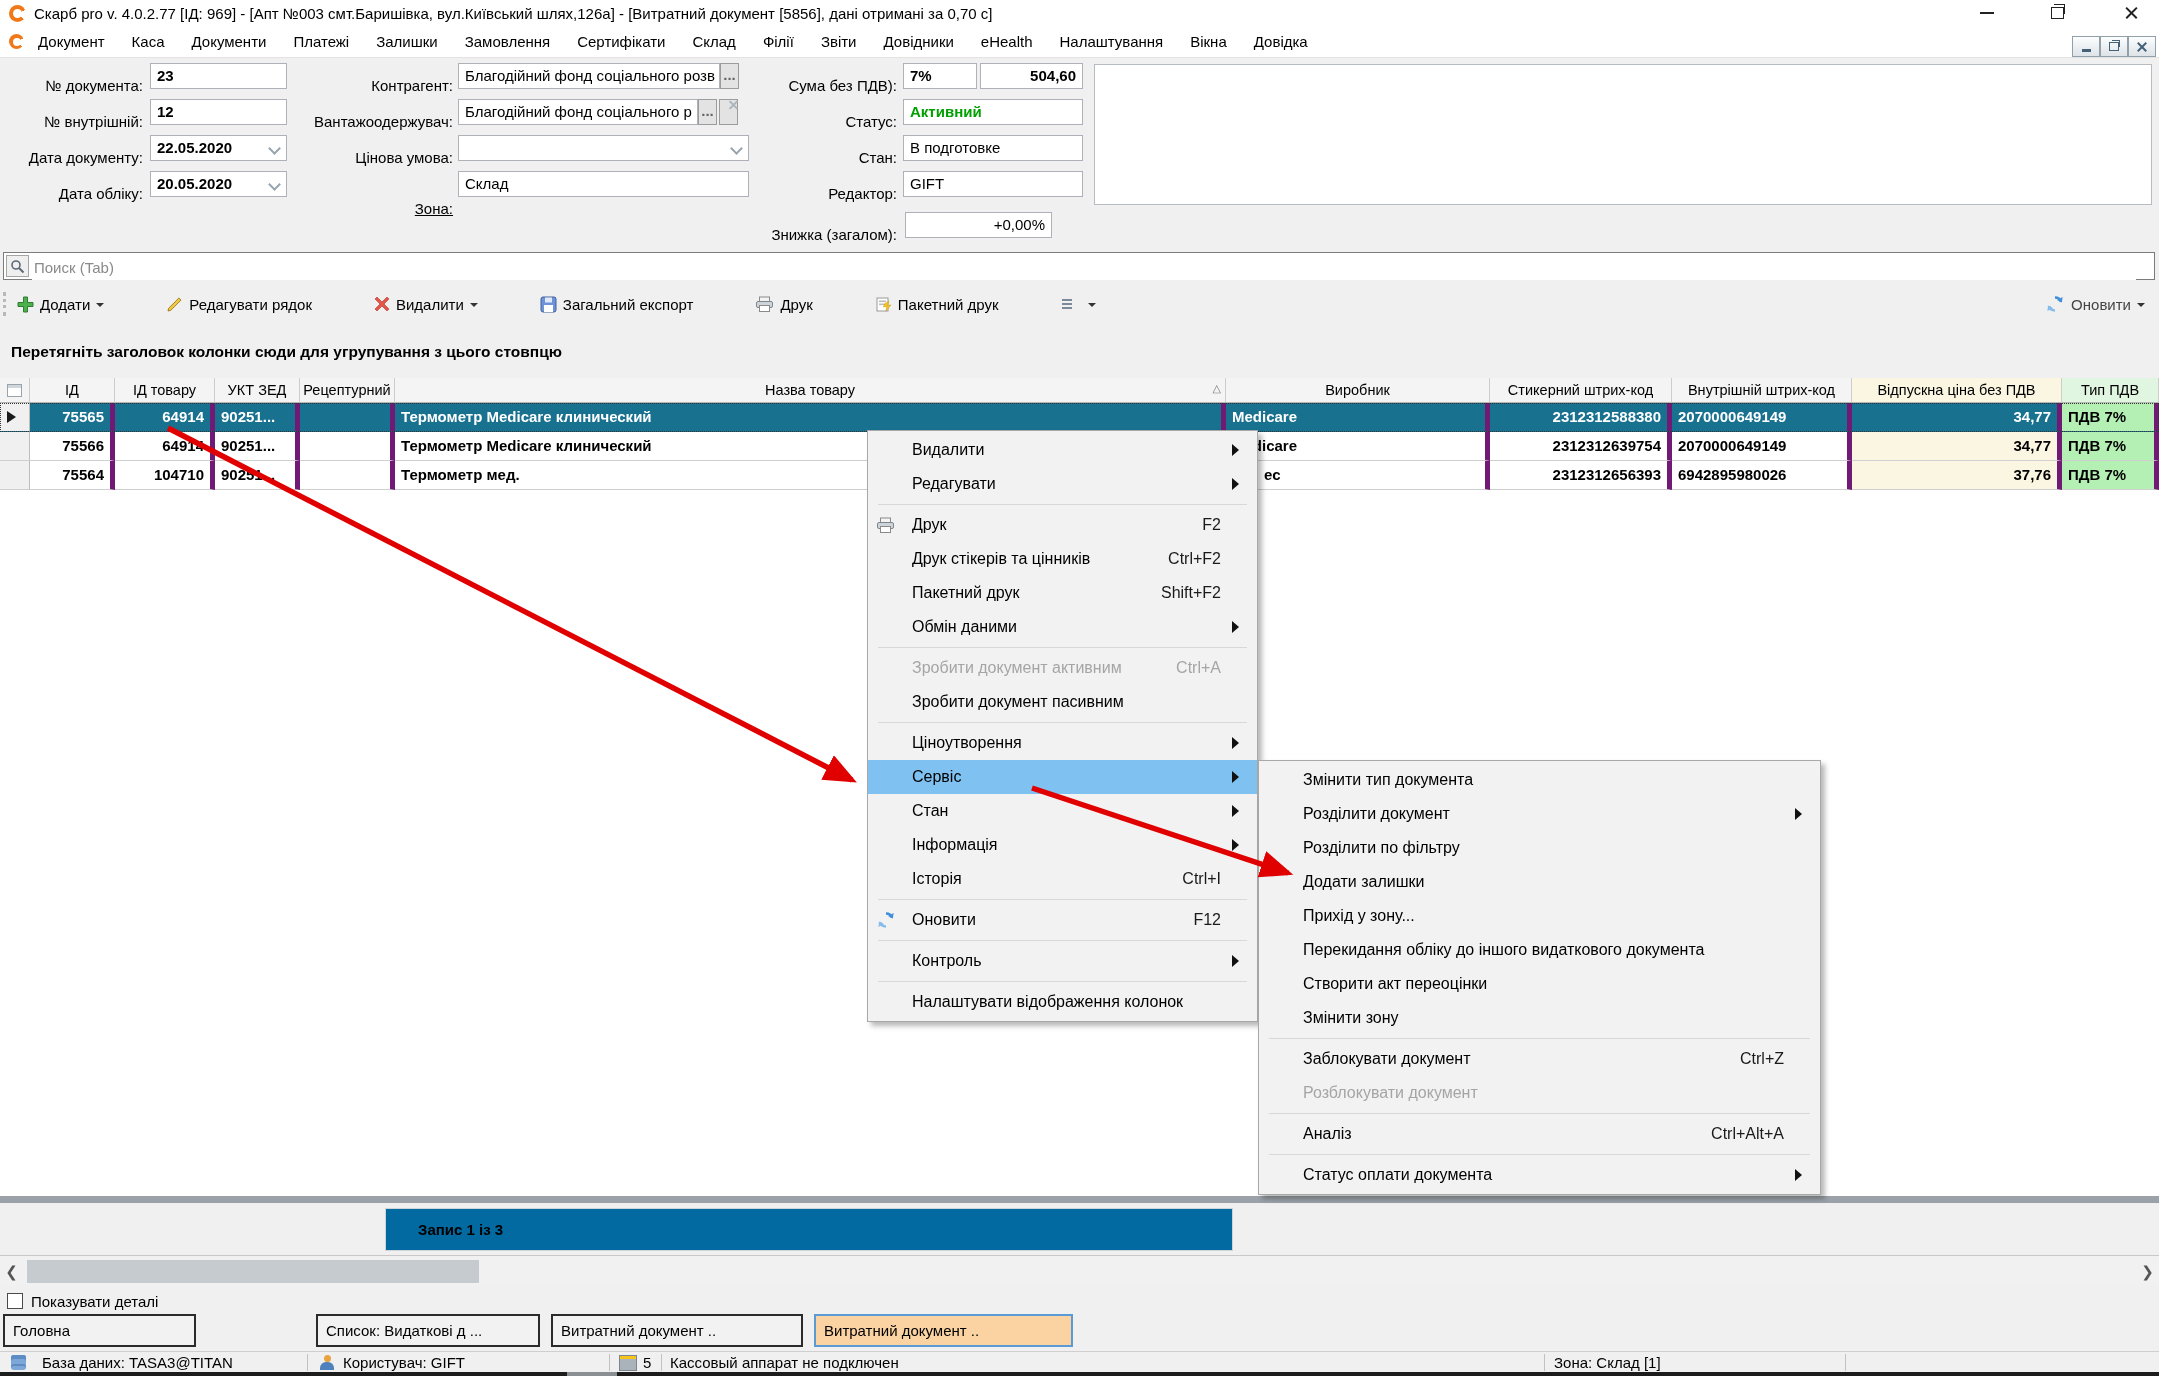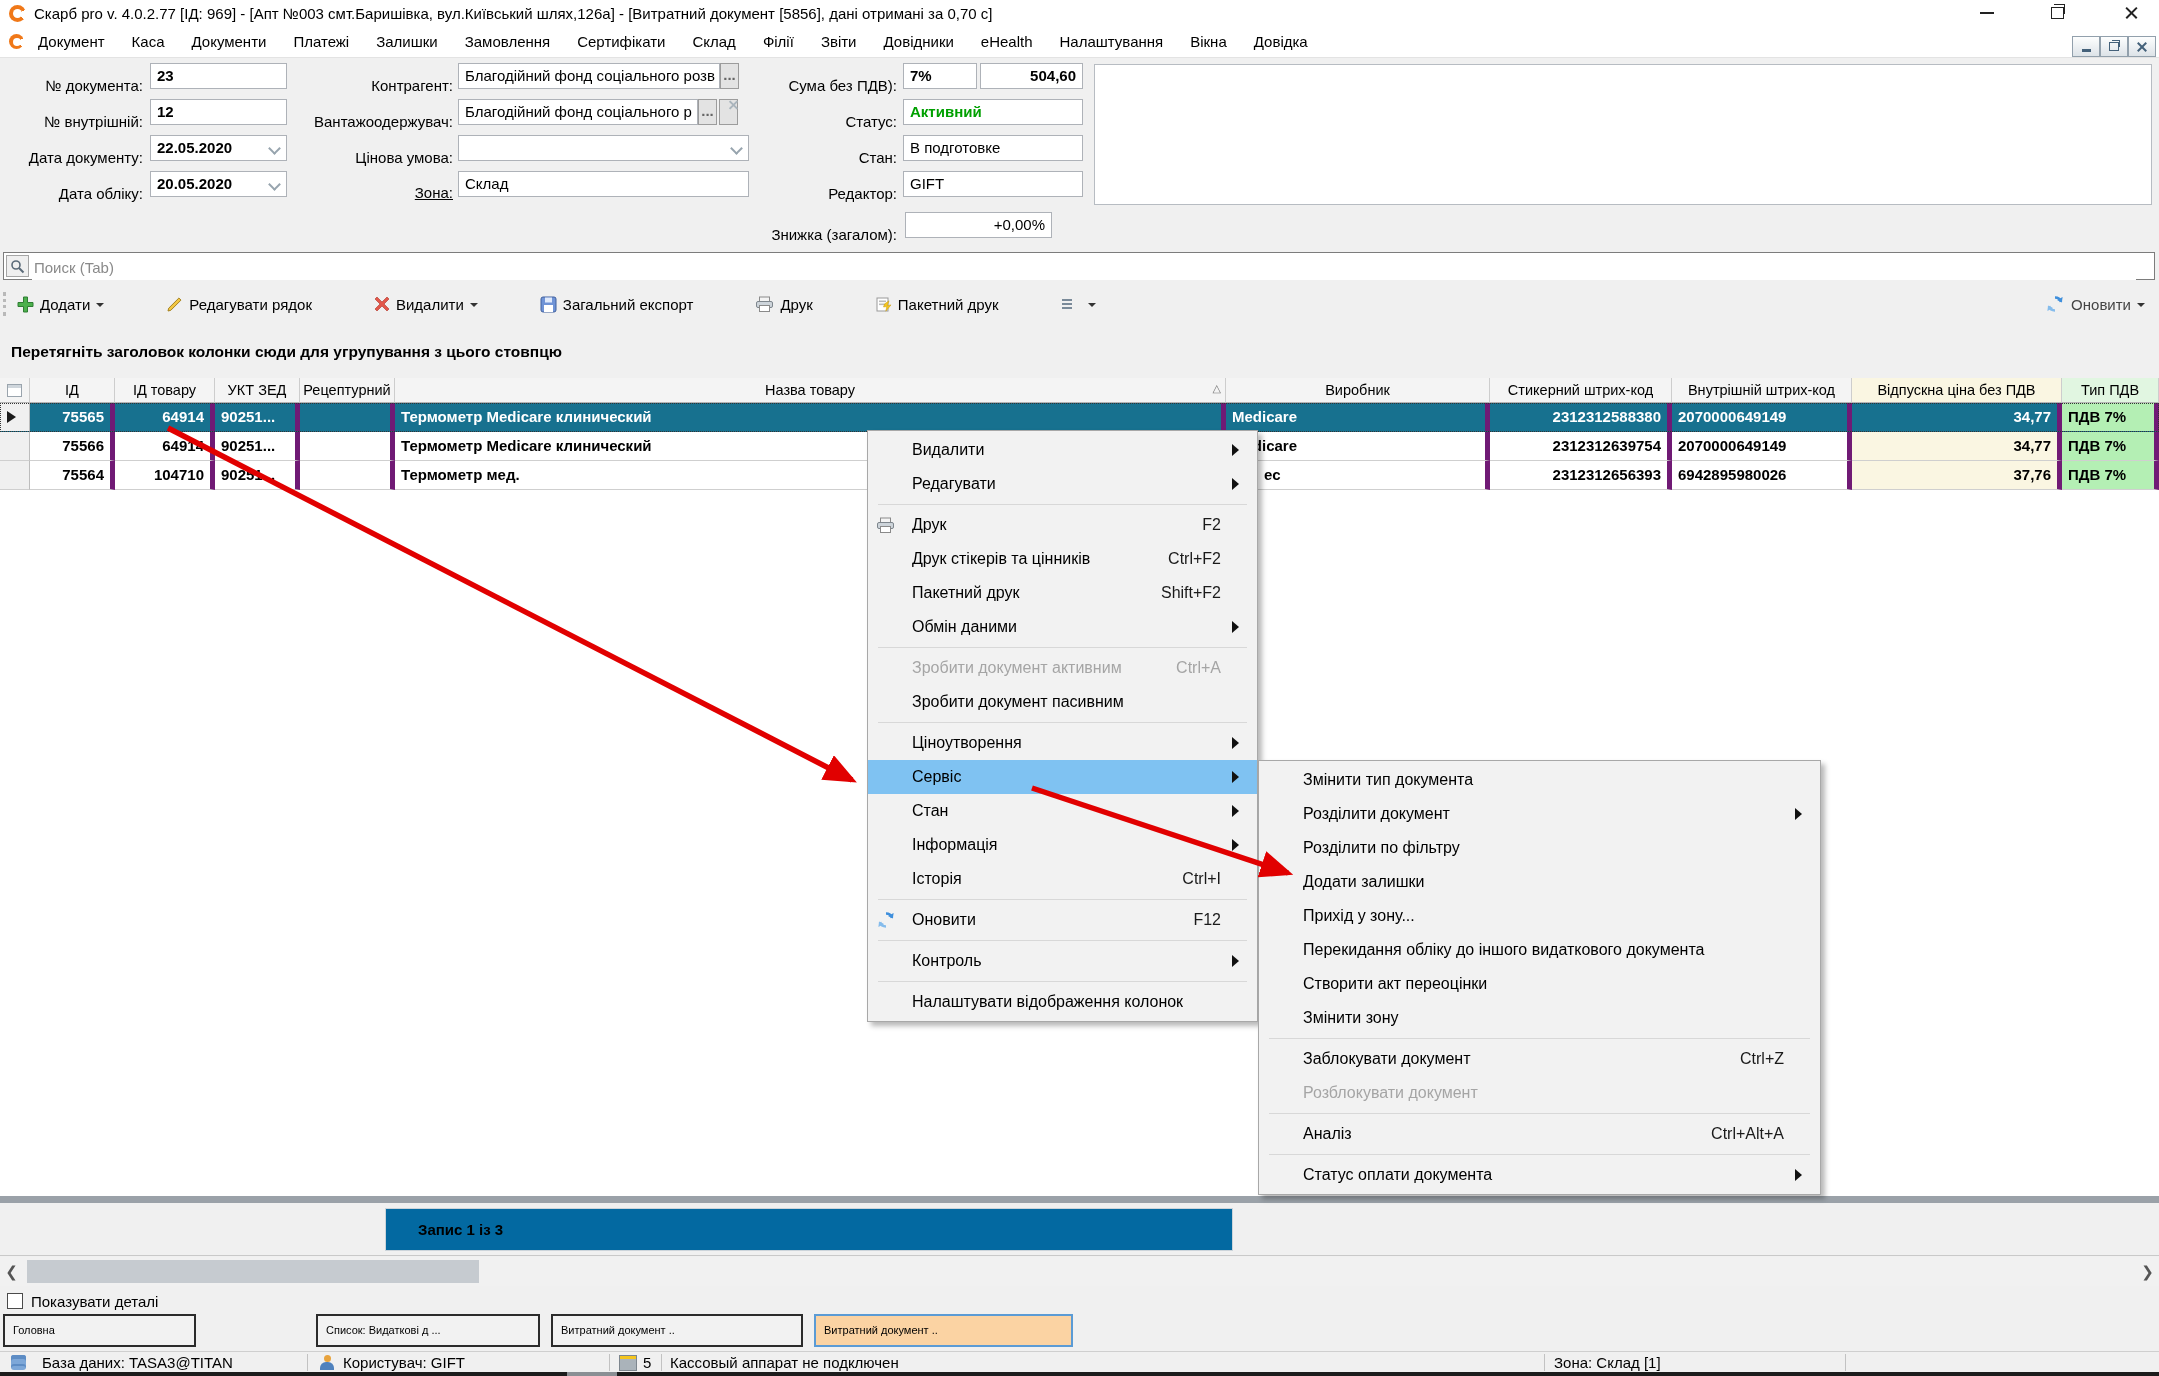--- a/index.html
+++ b/index.html
@@ -103,21 +103,21 @@
   .recordbar{left:0;top:1203px;width:2159px;height:52px;background:#f0f0f0;border-bottom:1px solid #c9c9c9;}
   .rb-inner{position:absolute;left:385px;top:5px;width:848px;height:43px;background:#0369a1;border:1px solid #ccd4da;
             box-sizing:border-box;line-height:41px;padding-left:32px;font-weight:bold;}
   .hscroll{left:0;top:1257px;width:2159px;height:29px;background:#f1f1f1;}
   .sb-arrow{position:absolute;top:0;width:23px;height:29px;display:flex;align-items:center;justify-content:center;color:#555;font-size:15px;}
   .sb-thumb{position:absolute;left:27px;top:3px;width:452px;height:23px;background:#c6cbd0;}
   .detailsrow{left:0;top:1289px;width:2159px;height:24px;display:flex;align-items:center;}
   .cbx{width:16px;height:16px;background:#fff;border:1px solid #4a4a4a;margin:0 8px 0 7px;box-sizing:border-box;}
   .tabsrow{left:0;top:1311px;width:2159px;height:40px;}
   .tab{position:absolute;top:3px;height:33px;line-height:29px;background:#f2f2f2;border:2px solid #2b2b2b;
-       box-sizing:border-box;padding-left:8px;white-space:nowrap;overflow:hidden;font-size:11px;}
+       box-sizing:border-box;padding-left:8px;white-space:nowrap;overflow:hidden;font-size:15px;}
   .tab.active{background:#fbd3a3;border:2px solid #5b9bd5;}
   .statusbar{left:0;top:1351px;width:2159px;height:21px;background:#f0f0f0;border-top:1px solid #cfcfcf;}
   .sb-item{position:absolute;top:1px;height:20px;line-height:20px;white-space:nowrap;}
   .sb-sep{position:absolute;top:2px;width:1px;height:17px;background:#c2c2c2;}
   .db-icon{position:absolute;left:11px;top:3px;width:15px;height:15px;background:#7da7d8;border-radius:3px;
            box-shadow:inset 0 4px 0 #5d8cc4, inset 0 9px 0 #7da7d8, inset 0 11px 0 #5d8cc4;}
   .user-icon{position:absolute;left:320px;top:3px;width:14px;height:15px;}
   .user-icon::before{content:"";position:absolute;left:3.5px;top:0;width:7px;height:7px;border-radius:50%;background:#e8a33d;}
   .user-icon::after{content:"";position:absolute;left:0;top:7px;width:14px;height:8px;border-radius:6px 6px 0 0;background:#4f81bd;}
   .cash-icon{position:absolute;left:619px;top:3px;width:16px;height:14px;background:#aab3ba;border:1px solid #7d868e;
@@ -186,21 +186,21 @@
 
   <div class="flabel" style="left:280px;top:63px;width:173px;">Контрагент:</div>
   <div class="fbox" style="left:458px;top:63px;width:262px;">Благодійний фонд соціального розв</div>
   <div class="dots-btn" style="left:720px;top:63px;">...</div>
   <div class="flabel" style="left:280px;top:99px;width:173px;">Вантажоодержувач:</div>
   <div class="fbox" style="left:458px;top:99px;width:240px;">Благодійний фонд соціального р</div>
   <div class="dots-btn" style="left:698px;top:99px;">...</div>
   <div class="dots-btn" style="left:719px;top:99px;"><span class="xsmall"></span></div>
   <div class="flabel" style="left:280px;top:135px;width:173px;">Цінова умова:</div>
   <div class="fbox" style="left:458px;top:135px;width:291px;"><span></span><span class="chev"></span></div>
-  <div class="flabel" style="left:280px;top:170px;width:173px;text-decoration:underline;">Зона:</div>
+  <div class="flabel" style="left:280px;top:186px;width:173px;text-decoration:underline;">Зона:</div>
   <div class="fbox" style="left:458px;top:171px;width:291px;">Склад</div>
 
   <div class="flabel" style="left:700px;top:63px;width:197px;">Сума без ПДВ):</div>
   <div class="fbox bold" style="left:903px;top:63px;width:74px;">7%</div>
   <div class="fbox bold rightal" style="left:980px;top:63px;width:103px;">504,60</div>
   <div class="flabel" style="left:700px;top:99px;width:197px;">Статус:</div>
   <div class="fbox status-green" style="left:903px;top:99px;width:180px;">Активний</div>
   <div class="flabel" style="left:700px;top:135px;width:197px;">Стан:</div>
   <div class="fbox" style="left:903px;top:135px;width:180px;">В подготовке</div>
   <div class="flabel" style="left:700px;top:171px;width:197px;">Редактор:</div>

